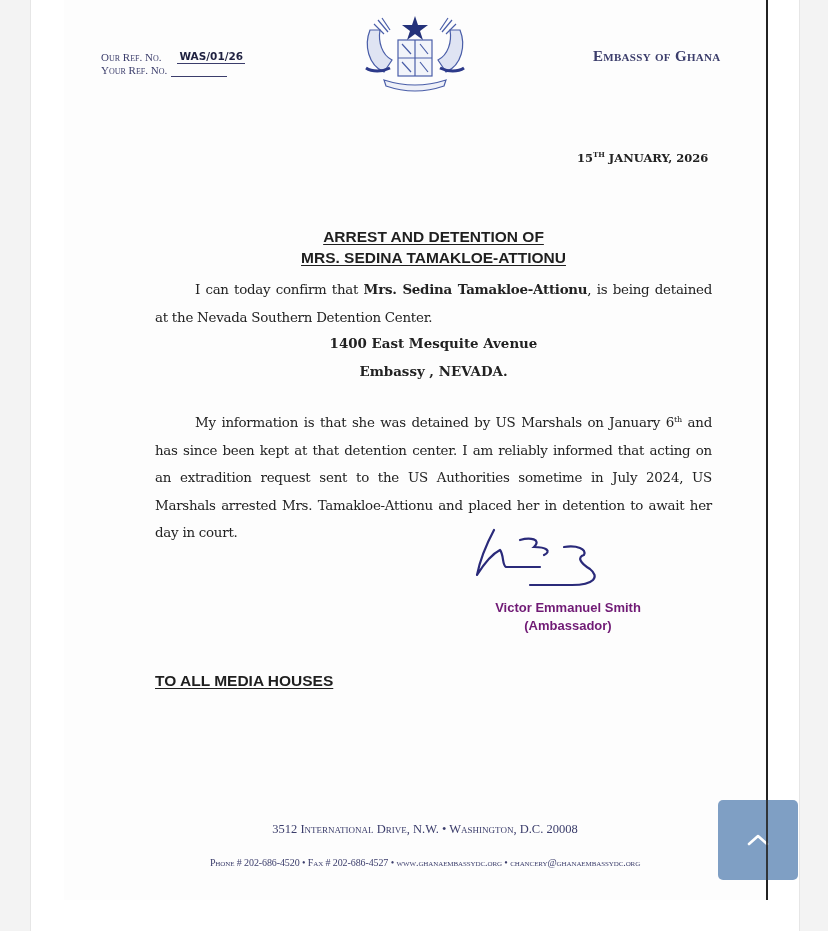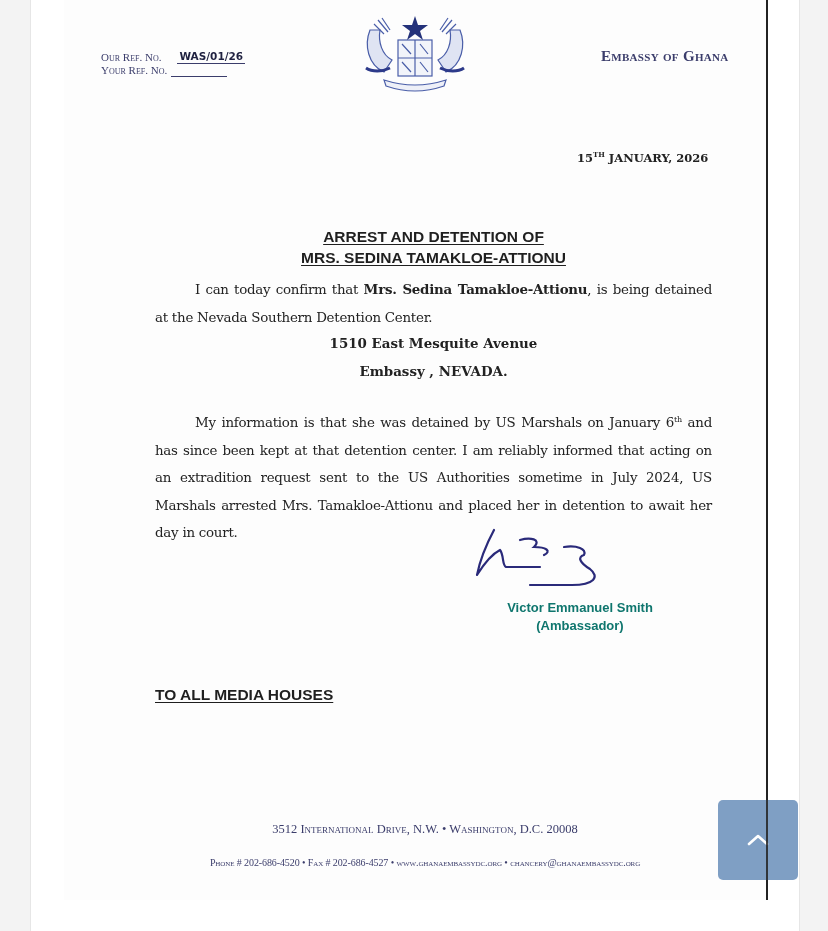--- a/index.html
+++ b/index.html
@@ -32,21 +32,21 @@
     font-weight:bold; font-size:10.5px; color:#1f2140;
     border-bottom:1px solid #3b3d6b; padding:0 2px; min-width:58px;margin-left:12px;
   }
   .ref-blank { display:inline-block; width:56px; border-bottom:1px solid #3b3d6b; height:10px; }
   .crest {
     position:absolute; left:362px; top:10px; width:106px; height:86px;
   }
   .embassy-name {
     position:absolute; left:593px; top:48px;
     font-family:"Liberation Serif", serif; font-variant:small-caps;
-    font-weight:bold; font-size:15px; letter-spacing:0.3px; color:#3b3d6b;margin-left:8px;
+    font-weight:bold; font-size:15px; letter-spacing:0.3px; color:#3b3d6b;
   }
   .date {
     position:absolute; left:577px; top:150px;
     font-family:"DejaVu Serif", serif; font-weight:bold; font-size:11.5px; color:#222;
   }
   .date sup { font-size:7px; }
   .title {
     position:absolute; left:155px; width:557px; text-align:center;
     font-family:"Liberation Sans", sans-serif; font-weight:bold; font-size:15.5px;
     color:#1f1f1f; text-decoration:underline; text-underline-offset:2px;
@@ -62,27 +62,27 @@
   .para2 { top:406px; }
   .indent { display:inline-block; width:40px; }
   .address {
     position:absolute; left:155px; width:557px; text-align:center;
     font-family:"DejaVu Serif", serif; font-weight:bold; font-size:13.4px; color:#222;
   }
   .address.a1 { top:335px; }
   .address.a2 { top:363px; }
   .signature { position:absolute; left:472px; top:525px; width:145px; height:65px; }
   .signer {
-    position:absolute; left:480px; width:200px; text-align:center;
-    font-family:"Liberation Sans", sans-serif; font-weight:bold; font-size:13px; color:#0f766e;
+    position:absolute; left:468px; width:200px; text-align:center;
+    font-family:"Liberation Sans", sans-serif; font-weight:bold; font-size:13px; color:#701a75;
   }
   .signer.s1 { top:600px; }
   .signer.s2 { top:618px; }
   .media {
-    position:absolute; left:155px; top:686px;
+    position:absolute; left:155px; top:672px;
     font-family:"Liberation Sans", sans-serif; font-weight:bold; font-size:15.5px;
     color:#1f1f1f; text-decoration:underline; text-underline-offset:2px;
   }
   .footer {
     position:absolute; left:100px; width:650px; text-align:center;
     font-family:"Liberation Serif", serif; color:#3b3d6b; font-variant:small-caps;
   }
   .footer.f1 { top:822px; font-size:12.5px; }
   .footer.f2 { top:857px; font-size:10px; letter-spacing:-0.1px; }
   .scroll-top {
@@ -133,21 +133,21 @@
 
 <div class="embassy-name">Embassy of Ghana</div>
 
 <div class="date"><span>15</span><sup>TH</sup><span> JANUARY, 2026</span></div>
 
 <div class="title l1">ARREST AND DETENTION OF</div>
 <div class="title l2">MRS. SEDINA TAMAKLOE-ATTIONU</div>
 
 <div class="body-text para1"><span class="indent"></span><span>I can today confirm that </span><b>Mrs. Sedina Tamakloe-Attionu</b><span>, is being detained at the Nevada Southern Detention Center.</span></div>
 
-<div class="address a1">1510 East Mesquite Avenue</div>
+<div class="address a1">1400 East Mesquite Avenue</div>
 <div class="address a2">Embassy , NEVADA.</div>
 
 <div class="body-text para2"><span class="indent"></span><span>My information is that she was detained by US Marshals on January 6</span><sup style="font-size:8px">th</sup><span> and has since been kept at that detention center. I am reliably informed that acting on an extradition request sent to the US Authorities sometime in July 2024, US Marshals arrested Mrs. Tamakloe-Attionu and placed her in detention to await her day in court.</span></div>
 
 <svg class="signature" viewBox="0 0 145 65">
   <path d="M22 5 C14 20 8 35 5 50 C10 42 18 30 28 25 C32 30 30 40 34 42 C46 42 58 42 68 42" fill="none" stroke="#2a2a7a" stroke-width="2.2" stroke-linecap="round" stroke-linejoin="round"></path>
   <path d="M48 15 C58 12 70 14 62 22 C74 22 80 26 72 30" fill="none" stroke="#2a2a7a" stroke-width="2.2" stroke-linecap="round"></path>
   <path d="M92 22 C105 20 115 24 112 30 C105 32 108 38 118 44 C128 52 122 60 100 60 C85 60 70 60 58 60" fill="none" stroke="#2a2a7a" stroke-width="2.2" stroke-linecap="round" stroke-linejoin="round"></path>
 </svg>
 

